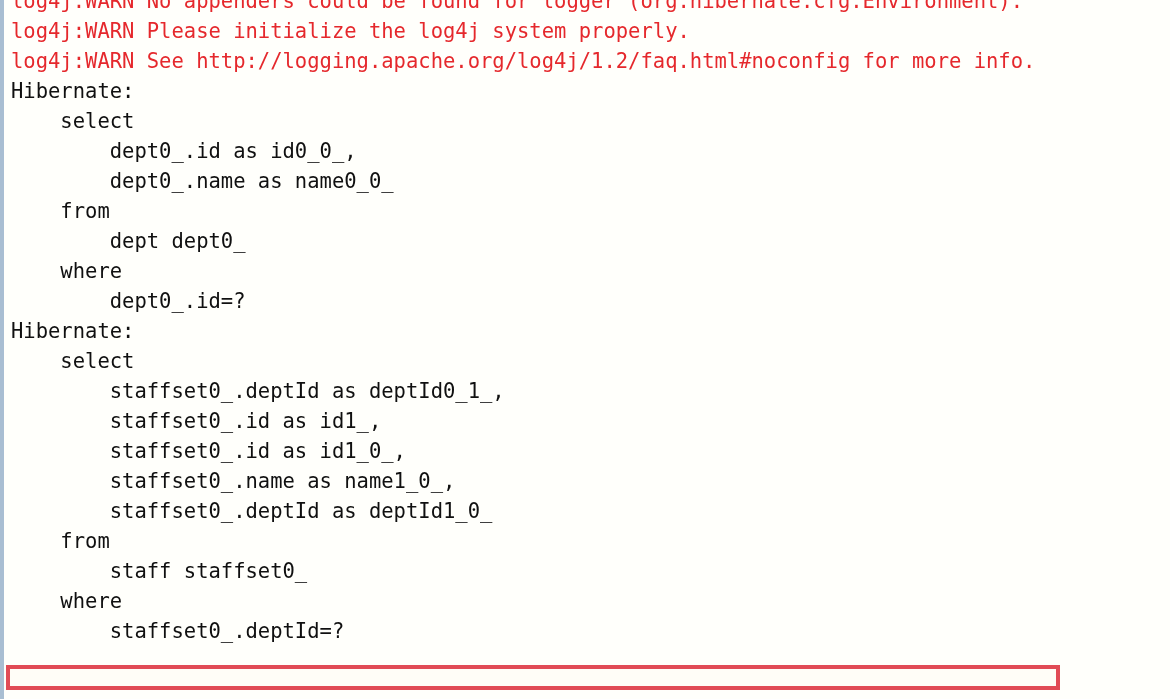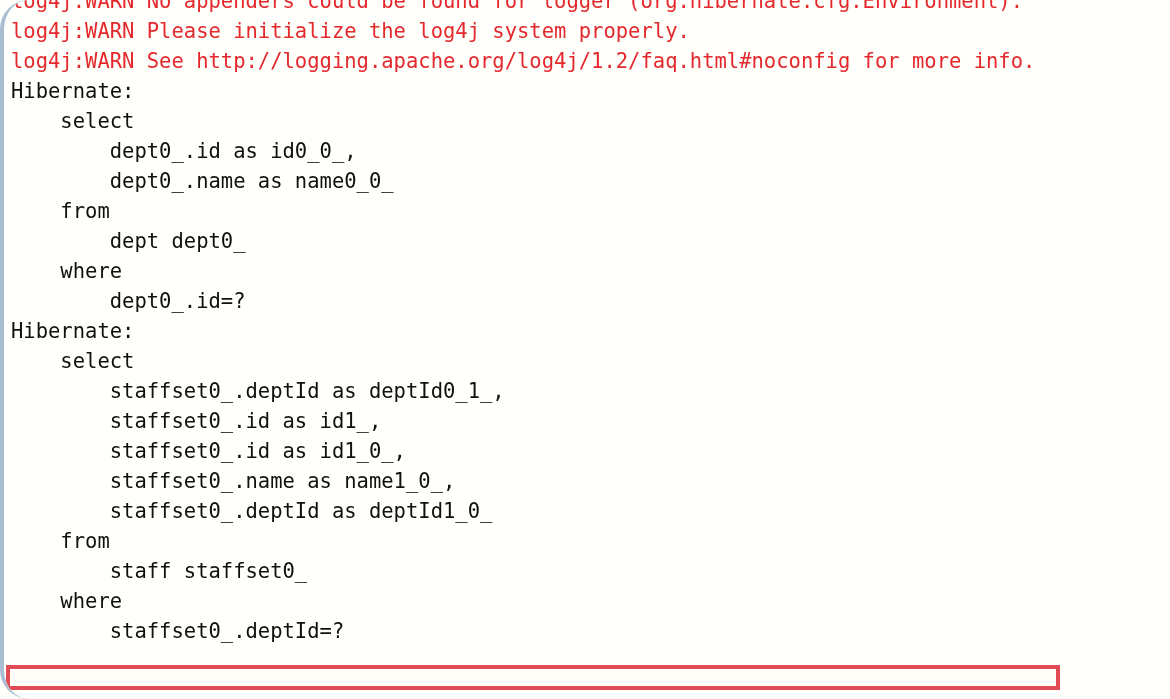--- a/index.html
+++ b/index.html
@@ -19,21 +19,20 @@
   #console-panel {
     position: absolute;
     left: 0;
     top: 0;
     width: 1170px;
     height: 699px;
     background: #fffffb;
     box-sizing: border-box;
     border-left: 4px solid #a9bed2;
     overflow: hidden;
-    border-radius: 29px;
   }
 
   #console-output {
     position: absolute;
     left: 4px;
     top: -14px;
     width: 1166px;
   }
 
   .line {

